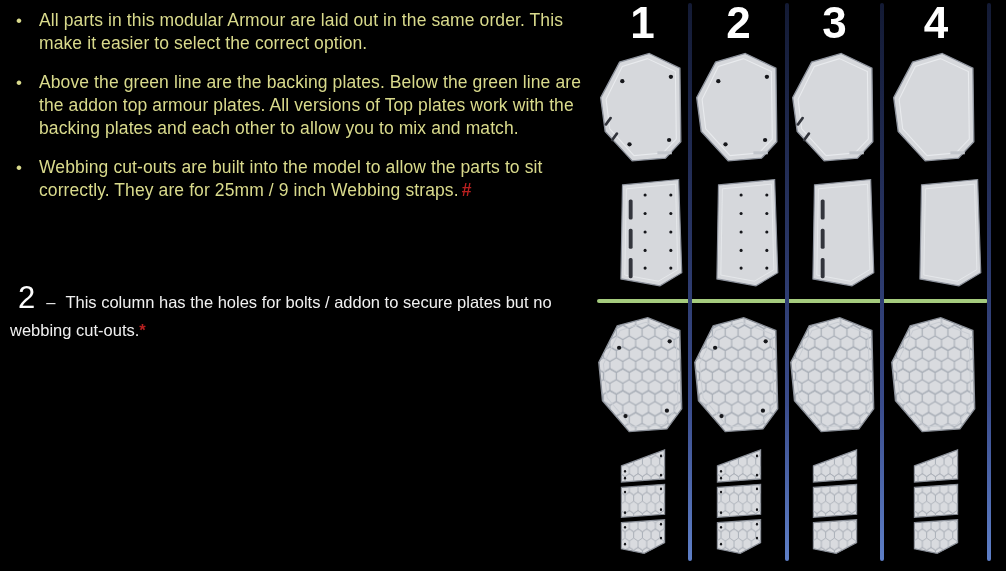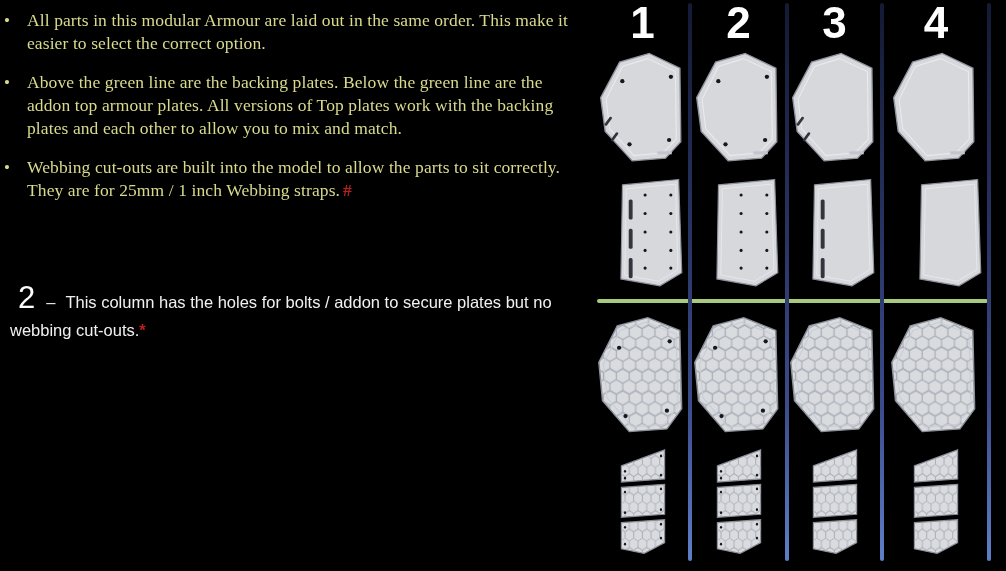--- a/index.html
+++ b/index.html
@@ -4,21 +4,21 @@
 <style>
   html,body{margin:0;padding:0;background:#000;}
   body{
     position:relative;
     width:1006px;height:571px;
     overflow:hidden;
     font-family:"Liberation Sans",sans-serif;
   }
 
   
-  .notes{position:absolute;left:1px;top:9px;width:578px;font-family:Liberation Serif, serif;}
+  .notes{position:absolute;left:13px;top:9px;width:578px;}
   .notes-item{
     position:relative;
     padding-left:26px;
     margin:0 0 16px 0;
     color:#d9da8c;
     font-size:17.5px;
     line-height:23px;
     letter-spacing:.1px;
   }
   .notes-item::before{
@@ -61,21 +61,21 @@
   .slot-1{width:78px;height:114px;margin:12px 2px 0 auto;}
   .slot-2{width:92px;height:124px;margin:22px auto 0 auto;}
   .slot-3{width:62px;height:112px;margin:8px auto 0 auto;}
 </style>
 </head>
 <body>
 
 <div class="notes">
   <div class="notes-item"><span>All parts in this modular Armour are laid out in the same order. This make it easier to select the correct option.</span><span class="mark"></span></div>
   <div class="notes-item"><span>Above the green line are the backing plates. Below the green line are the addon top armour plates. All versions of Top plates work with the backing plates and each other to allow you to mix and match.</span><span class="mark"></span></div>
-  <div class="notes-item"><span>Webbing cut-outs are built into the model to allow the parts to sit correctly. They are for 25mm / 1 inch Webbing straps.</span><span class="mark">#</span></div>
+  <div class="notes-item"><span>Webbing cut-outs are built into the model to allow the parts to sit correctly. They are for 25mm / 9 inch Webbing straps.</span><span class="mark">#</span></div>
 </div>
 
 <div class="legend">
   <p class="legend-item"><span class="legend-num">2</span><span class="legend-dash">–</span><span>This column has the holes for bolts / addon to secure plates but no webbing cut-outs.</span><span class="mark" style="margin-left:0">*</span></p>
 </div>
 
 <div class="panel">
   <div class="green-divider"></div>
   <div>
       <div class="plate-col" style="left: 0px; width: 95px;">

